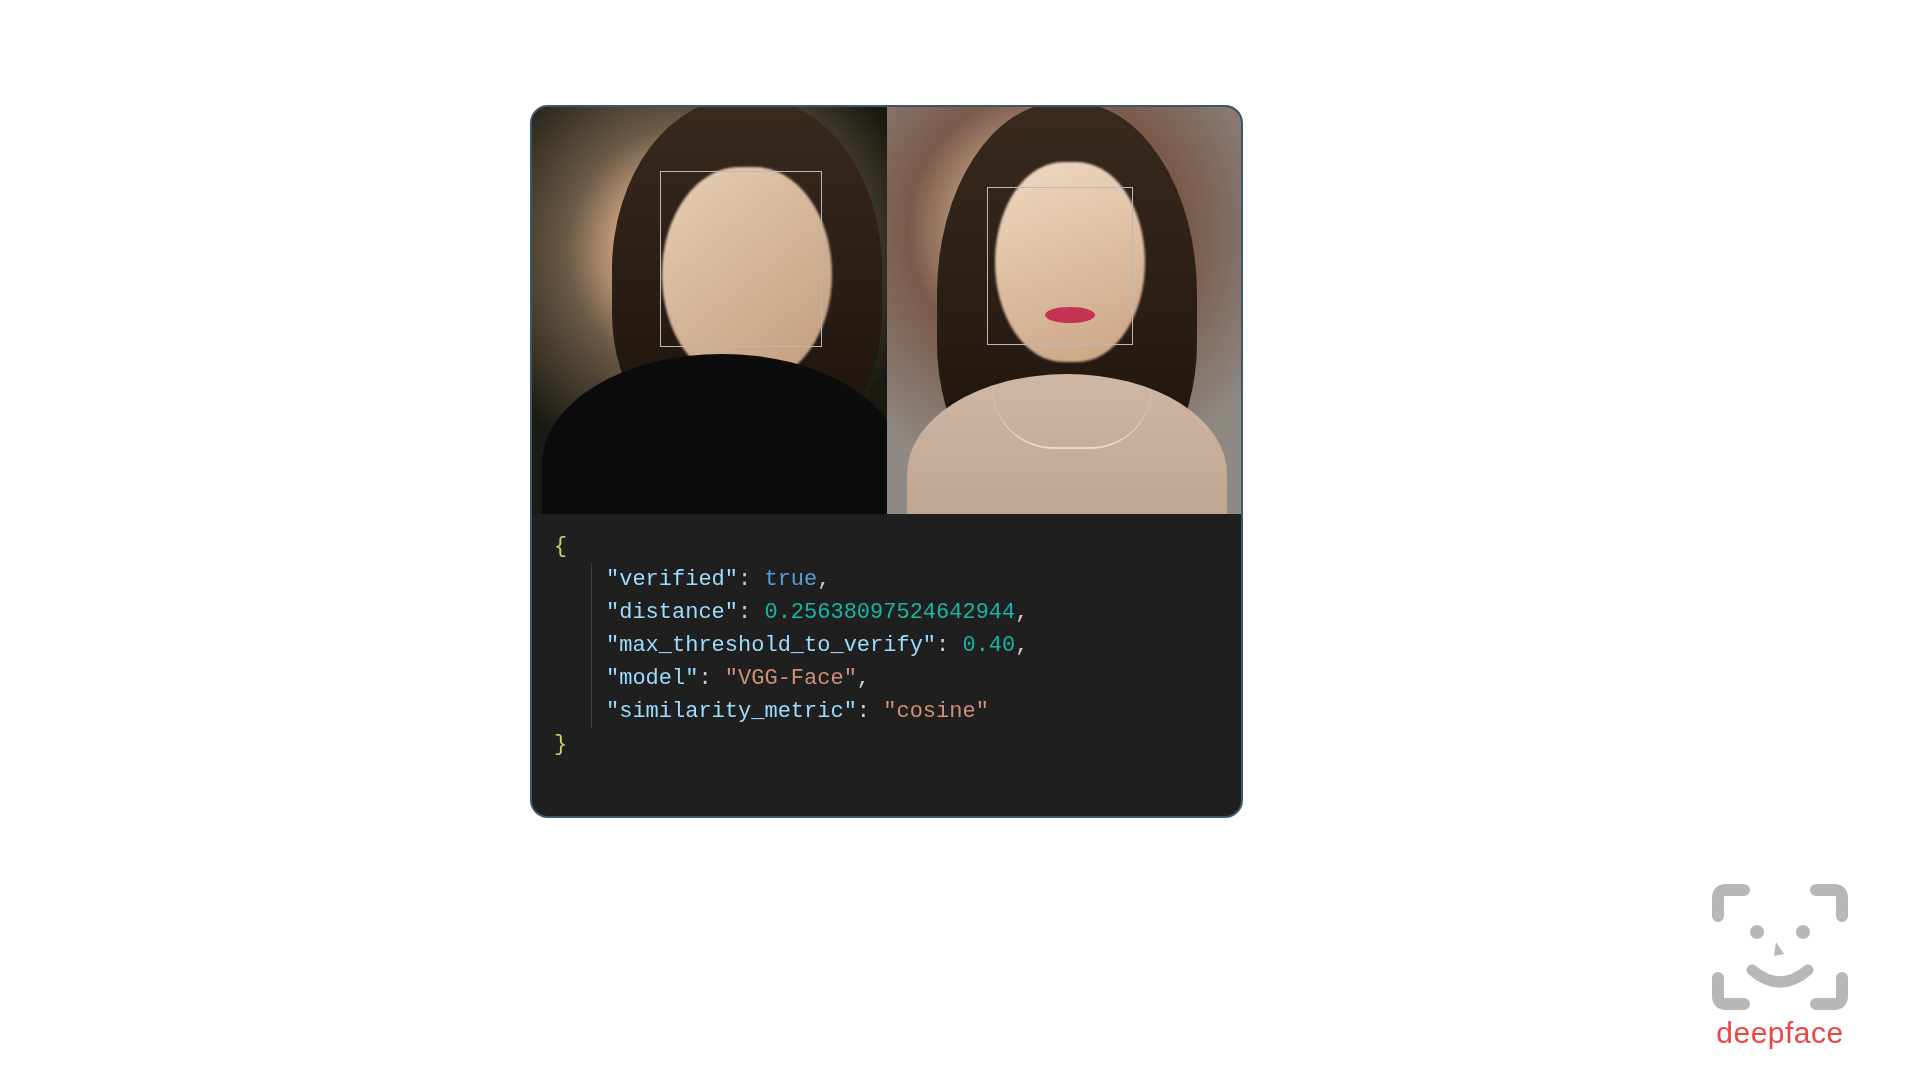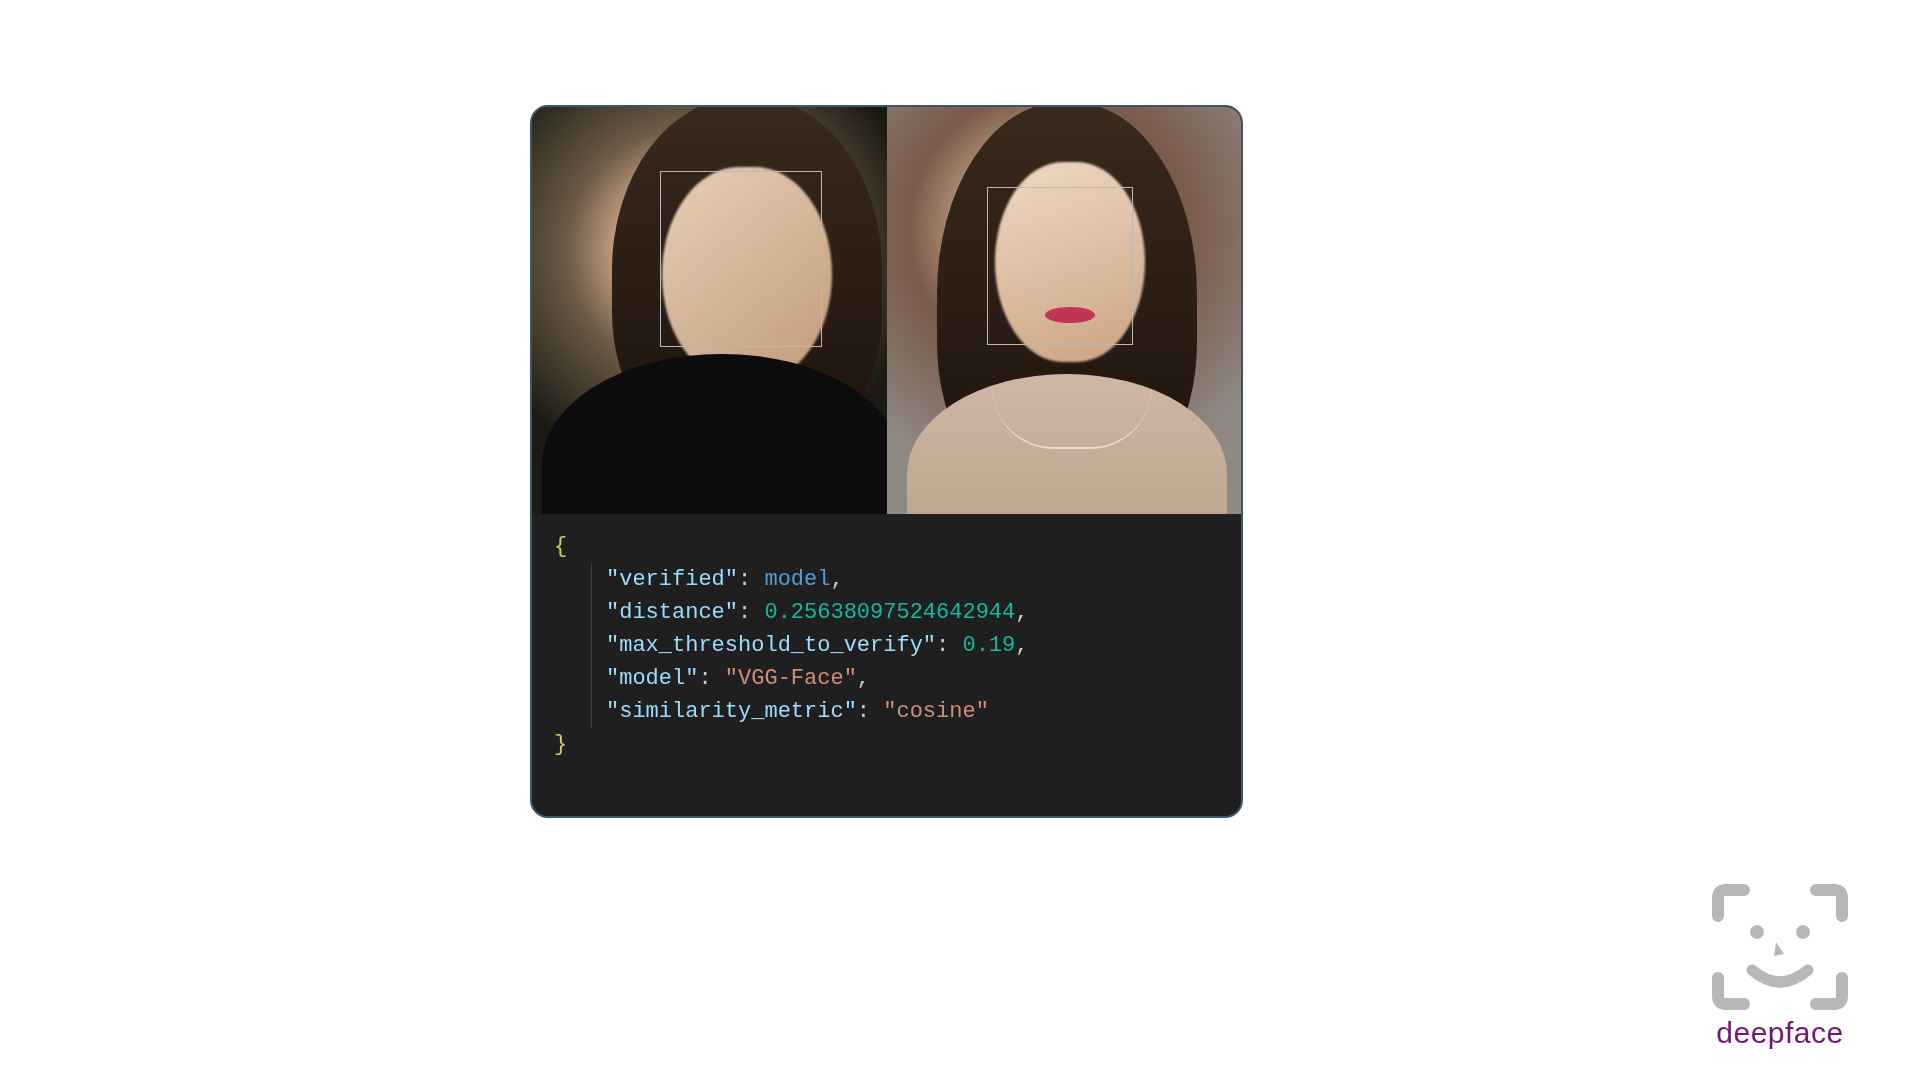--- a/index.html
+++ b/index.html
@@ -27,21 +27,21 @@
   .brace{color:#cfcf66}
   .key{color:#9cdcfe}
   .bool{color:#569cd6}
   .num{color:#14b8a6}
   .str{color:#ce9178}
   .punc{color:#cccccc}
   .row{padding-left:52px;position:relative}
   .guide{position:absolute;left:37px;top:0;bottom:0;width:1px;background:#3e3e3e}
   .rows{position:relative}
   
-  .logo{position:absolute;right:70px;bottom:30px;color:#701a75;text-align:center;font-family:Arial,sans-serif}
+  .logo{position:absolute;right:70px;bottom:30px;color:#ef4444;text-align:center;font-family:Arial,sans-serif}
   .logo svg{display:block;margin:0 auto 4px}
   .logo-text{font-size:30px;letter-spacing:.5px}
 </style>
 </head>
 <body>
 
 <div class="card">
   <div class="imgs">
     <div class="photo photo1">
       <div class="hair"></div>
@@ -57,27 +57,27 @@
       <div class="neck"></div>
       <div class="bbox bbox2"></div>
     </div>
   </div>
 
   <div class="code">
     <div><span class="brace">{</span></div>
     <div class="rows">
       <div class="guide"></div>
       <div class="row">
-        <span class="key">"verified"</span><span class="punc">: </span><span class="bool">model</span><span class="punc">,</span>
+        <span class="key">"verified"</span><span class="punc">: </span><span class="bool">true</span><span class="punc">,</span>
       </div>
       <div class="row">
         <span class="key">"distance"</span><span class="punc">: </span><span class="num">0.25638097524642944</span><span class="punc">,</span>
       </div>
       <div class="row">
-        <span class="key">"max_threshold_to_verify"</span><span class="punc">: </span><span class="num">0.19</span><span class="punc">,</span>
+        <span class="key">"max_threshold_to_verify"</span><span class="punc">: </span><span class="num">0.40</span><span class="punc">,</span>
       </div>
       <div class="row">
         <span class="key">"model"</span><span class="punc">: </span><span class="str">"VGG-Face"</span><span class="punc">,</span>
       </div>
       <div class="row">
         <span class="key">"similarity_metric"</span><span class="punc">: </span><span class="str">"cosine"</span>
       </div>
     </div>
     <div><span class="brace">}</span></div>
   </div>

